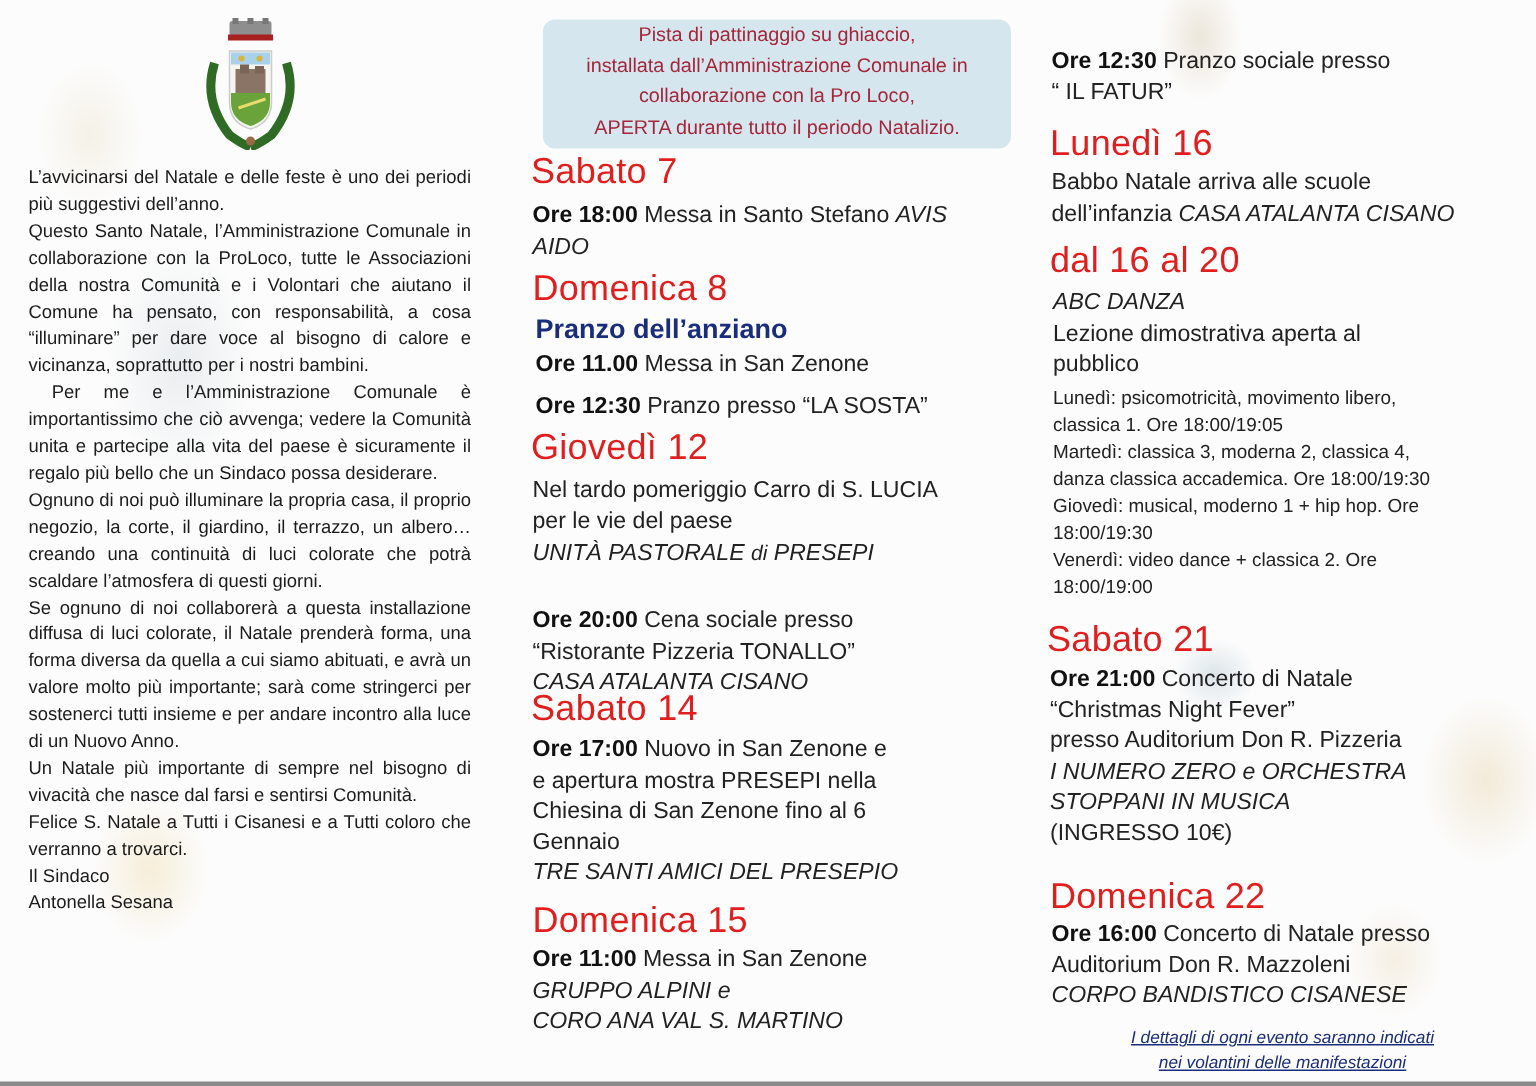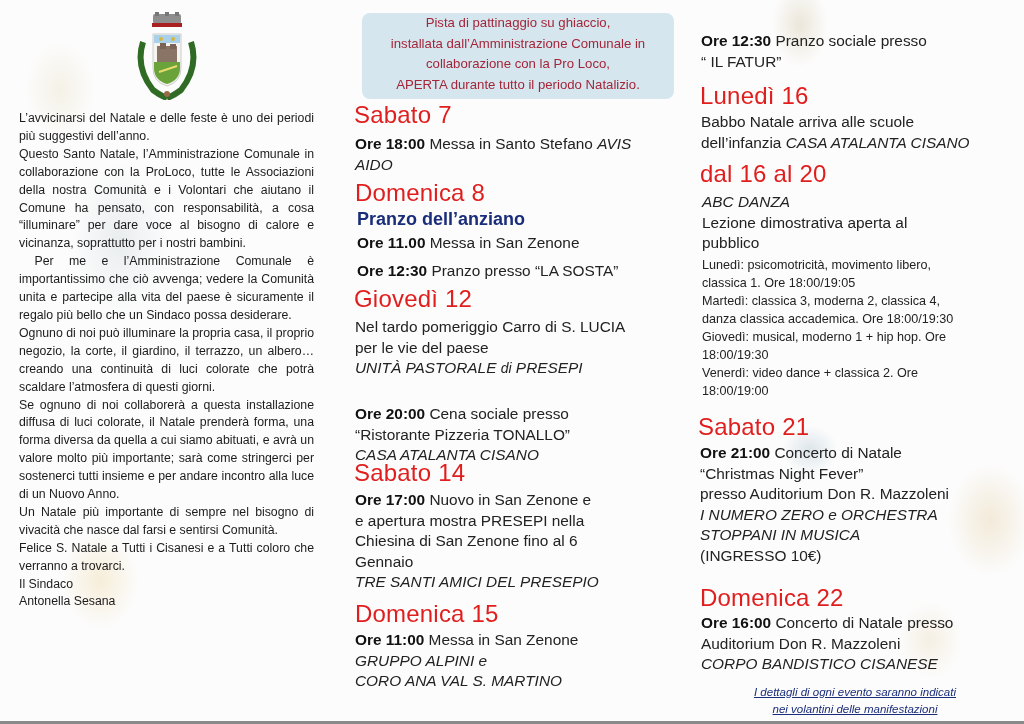--- a/index.html
+++ b/index.html
@@ -162,21 +162,21 @@
     <div>Giovedì: musical, moderno 1 + hip hop. Ore</div>
     <div>18:00/19:30</div>
     <div>Venerdì: video dance + classica 2. Ore</div>
     <div>18:00/19:00</div>
   </div>
 
   <div class="abs day-heading" style="left:698px;top:413px;">Sabato 21</div>
   <div class="abs ev" style="left:700px;top:443px;width:320px;">
     <b>Ore 21:00</b><span> Concerto di Natale</span><br>
     <span>“Christmas Night Fever”</span><br>
-    <span>presso Auditorium Don R. Mazzoleni</span><br>
+    <span>presso Auditorium Don R. Pizzeria</span><br>
     <i>I NUMERO ZERO e ORCHESTRA</i><br>
     <i>STOPPANI IN MUSICA</i><br>
     <span>(INGRESSO 10€)</span>
   </div>
 
   <div class="abs day-heading" style="left:700px;top:584px;">Domenica 22</div>
   <div class="abs ev" style="left:701px;top:613px;width:320px;">
     <b>Ore 16:00</b><span> Concerto di Natale presso</span><br>
     <span>Auditorium Don R. Mazzoleni</span><br>
     <i>CORPO BANDISTICO CISANESE</i>

